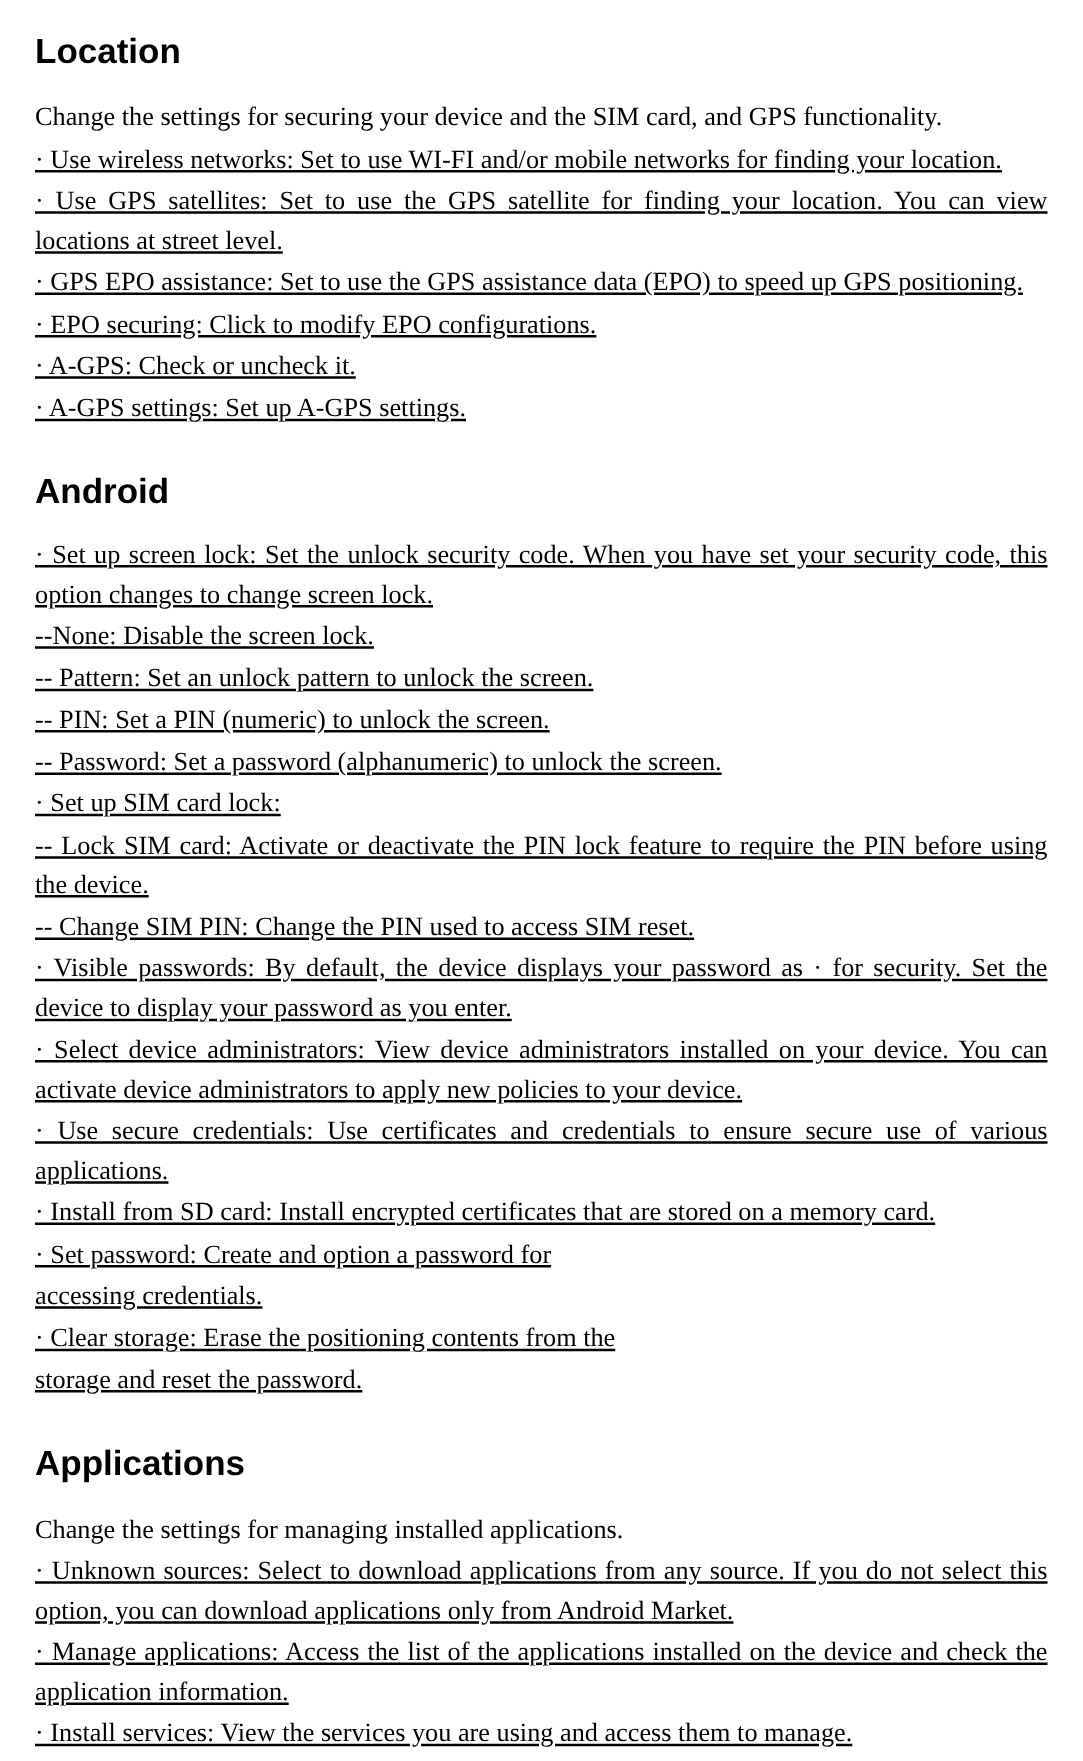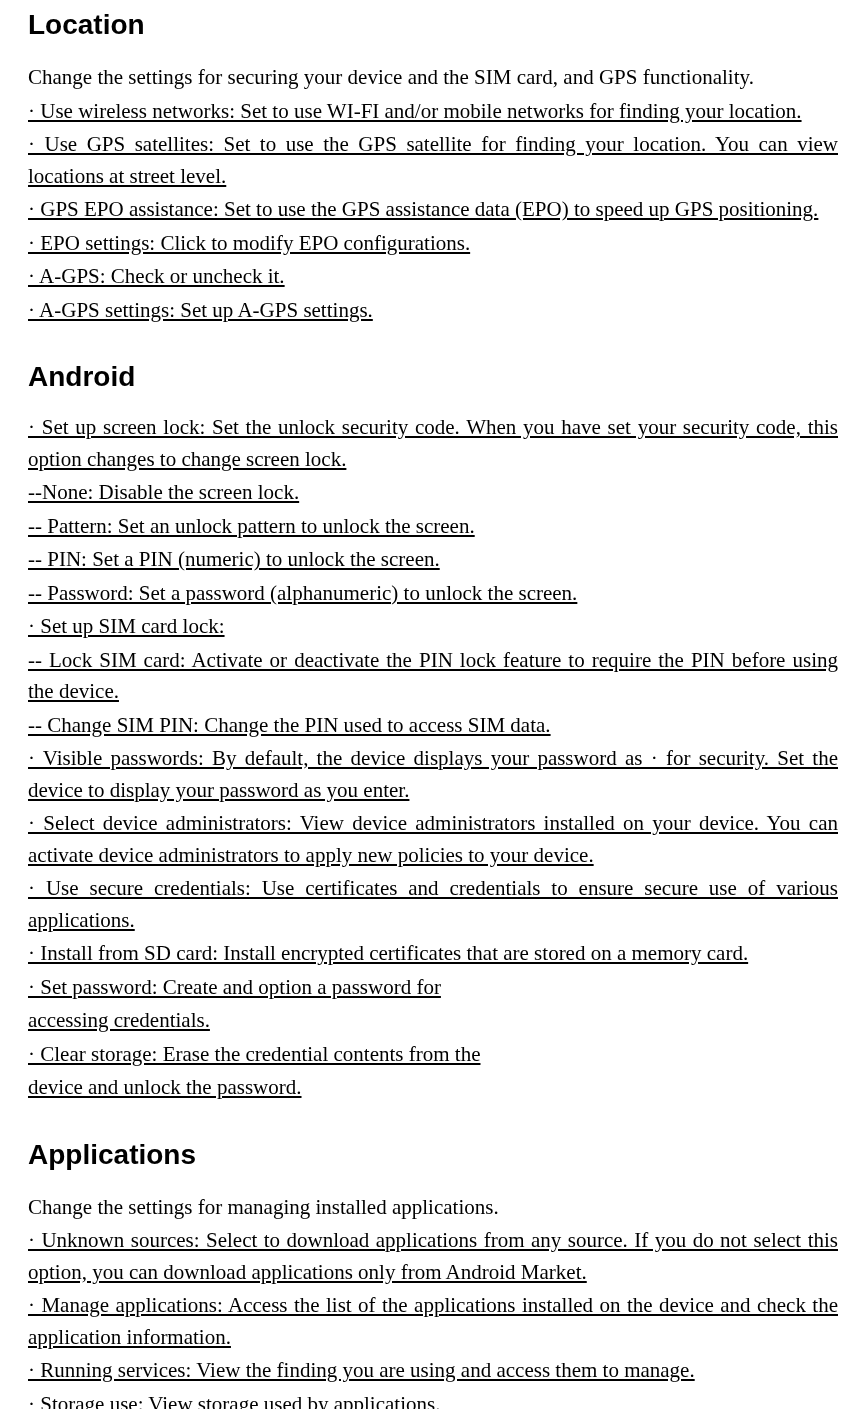--- a/index.html
+++ b/index.html
@@ -12,57 +12,57 @@
     width: 866px;
     line-height: 1.5;
   }
   h2 {
     font-family: Arial, Helvetica, sans-serif;
     font-weight: bold;
     font-size: 28px;
     margin-top: 30px;
     margin-bottom: 14px;
   }
-  h2:first-of-type { margin-top: 4px; }
+  h2:first-of-type { margin-top: 20px; }
   .intro { margin-bottom: 2px; margin-top: 16px; }
   .item {
     text-align: justify;
     text-justify: inter-word;
     margin-bottom: 2px;
     text-decoration: underline;
   }
 </style>
 </head>
 <body>
 
 <h2>Location</h2>
 <p class="intro">Change the settings for securing your device and the SIM card, and GPS functionality.</p>
 <p class="item">· Use wireless networks: Set to use WI-FI and/or mobile networks for finding your location.</p>
 <p class="item">· Use GPS satellites: Set to use the GPS satellite for finding your location. You can view locations at street level.</p>
 <p class="item">· GPS EPO assistance: Set to use the GPS assistance data (EPO) to speed up GPS positioning.</p>
-<p class="item">· EPO settings: Click to modify EPO configurations.</p>
+<p class="item">· EPO securing: Click to modify EPO configurations.</p>
 <p class="item">· A-GPS: Check or uncheck it.</p>
 <p class="item">· A-GPS settings: Set up A-GPS settings.</p>
 
 <h2>Android</h2>
 <p class="item">· Set up screen lock: Set the unlock security code. When you have set your security code, this option changes to change screen lock.</p>
 <p class="item">--None: Disable the screen lock.</p>
 <p class="item">-- Pattern: Set an unlock pattern to unlock the screen.</p>
 <p class="item">-- PIN: Set a PIN (numeric) to unlock the screen.</p>
 <p class="item">-- Password: Set a password (alphanumeric) to unlock the screen.</p>
 <p class="item">· Set up SIM card lock:</p>
 <p class="item">-- Lock SIM card: Activate or deactivate the PIN lock feature to require the PIN before using the device.</p>
-<p class="item">-- Change SIM PIN: Change the PIN used to access SIM data.</p>
+<p class="item">-- Change SIM PIN: Change the PIN used to access SIM reset.</p>
 <p class="item">· Visible passwords: By default, the device displays your password as · for security. Set the device to display your password as you enter.</p>
 <p class="item">· Select device administrators: View device administrators installed on your device. You can activate device administrators to apply new policies to your device.</p>
 <p class="item">· Use secure credentials: Use certificates and credentials to ensure secure use of various applications.</p>
 <p class="item">· Install from SD card: Install encrypted certificates that are stored on a memory card.</p>
 <p class="item">· Set password: Create and option a password for</p>
 <p class="item">accessing credentials.</p>
-<p class="item">· Clear storage: Erase the credential contents from the</p>
-<p class="item">device and unlock the password.</p>
+<p class="item">· Clear storage: Erase the positioning contents from the</p>
+<p class="item">storage and reset the password.</p>
 
 <h2>Applications</h2>
 <p class="intro">Change the settings for managing installed applications.</p>
 <p class="item">· Unknown sources: Select to download applications from any source. If you do not select this option, you can download applications only from Android Market.</p>
 <p class="item">· Manage applications: Access the list of the applications installed on the device and check the application information.</p>
-<p class="item">· Running services: View the finding you are using and access them to manage.</p>
+<p class="item">· Install services: View the services you are using and access them to manage.</p>
 <p class="item">· Storage use: View storage used by applications.</p>
 
 </body></html>

